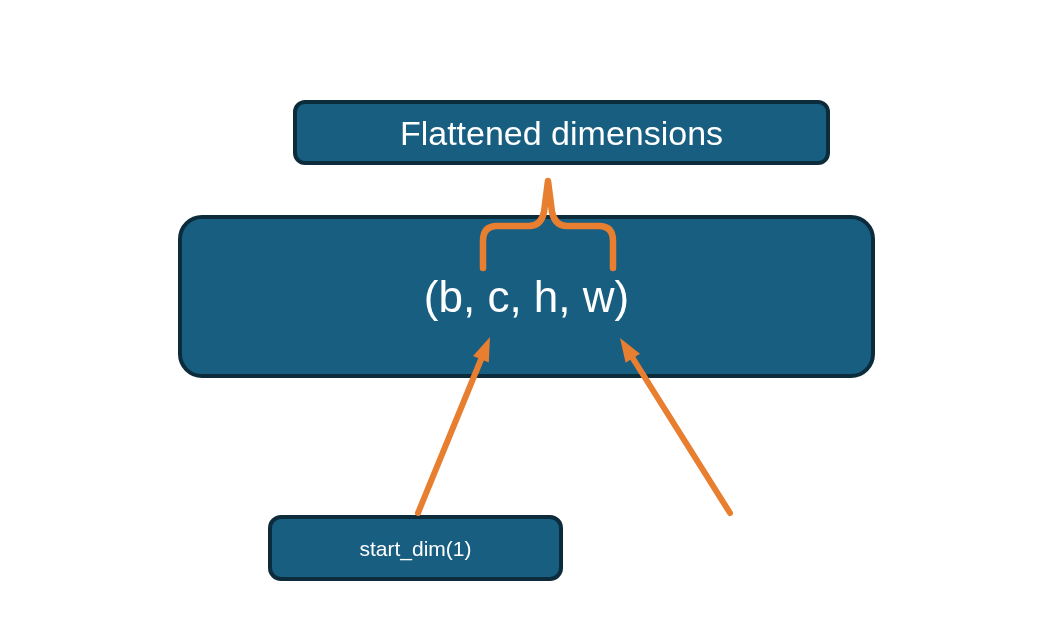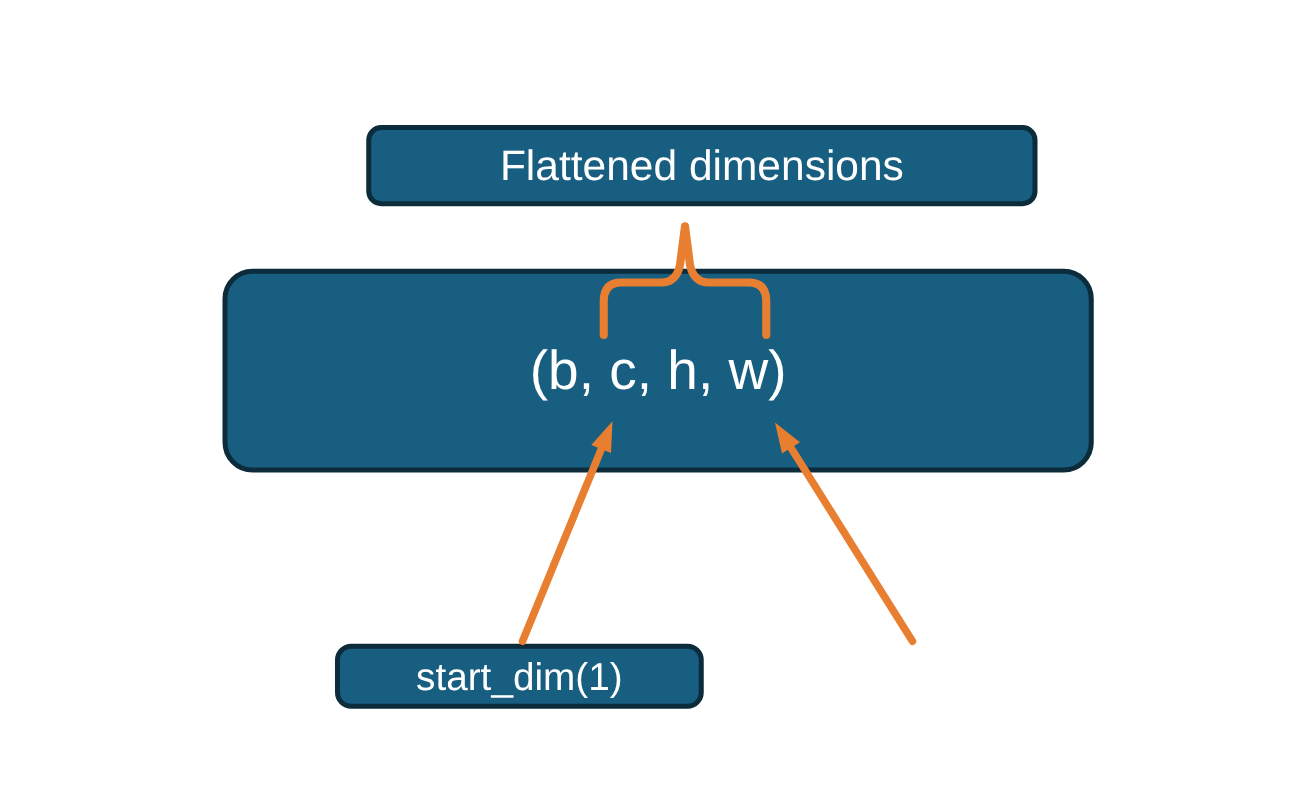--- a/index.html
+++ b/index.html
@@ -34,23 +34,23 @@
     font-size: 34px;
   }
   .tensor-box {
     left: 178px; top: 215px;
     width: 697px; height: 163px;
     border-radius: 24px;
     font-size: 44px;
   }
   .dim-box {
     top: 515px;
-    width: 295px; height: 52px;
+    width: 295px; height: 66px;
     border-radius: 13px;
-    font-size: 31px;
+    font-size: 21px;
   }
   .start-dim-box { left: 268px; }
   .end-dim-box   { left: 582px; }
   .connectors {
     position: absolute;
     left: 0; top: 0;
     width: 1038px; height: 632px;
     pointer-events: none;
     z-index: 5;
   }

